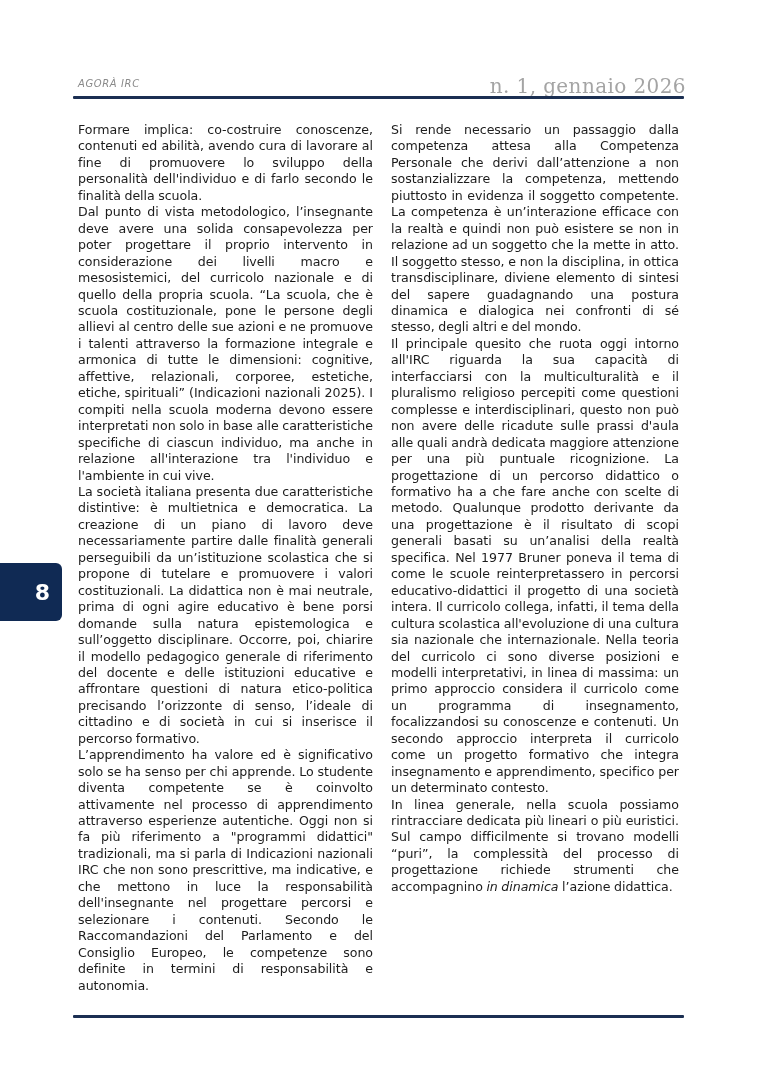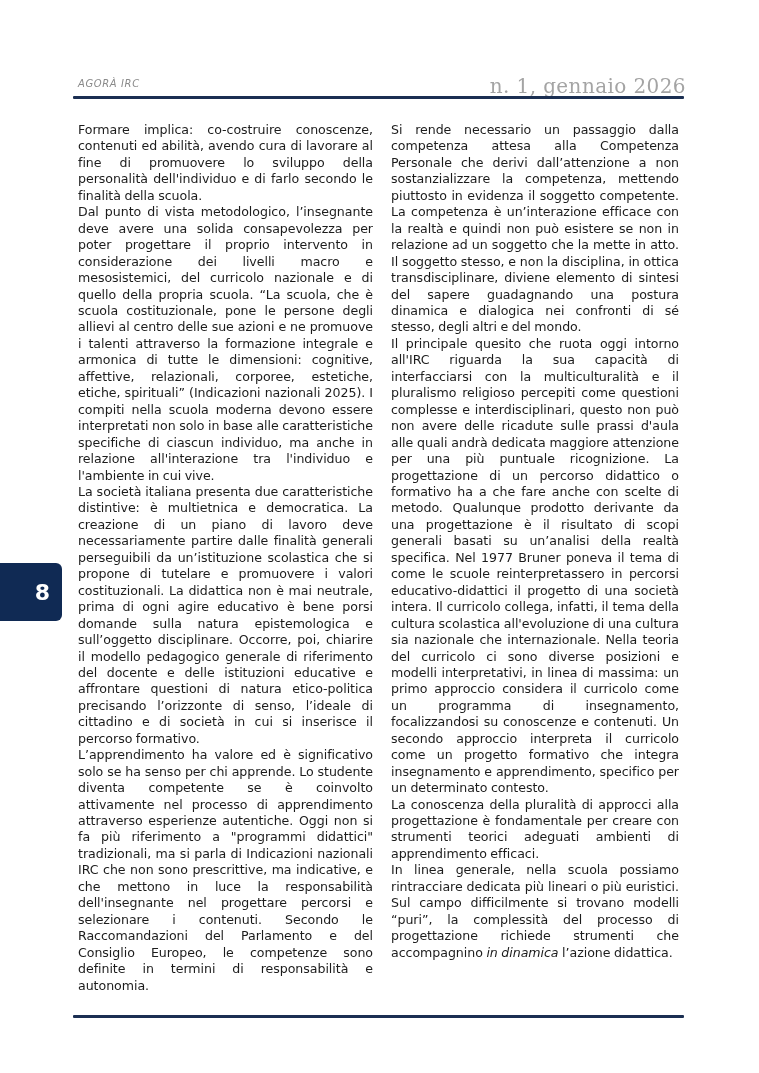--- a/index.html
+++ b/index.html
@@ -115,17 +115,16 @@
 <div class="column left">
   <p>Formare implica: co-costruire conoscenze, contenuti ed abilità, avendo cura di lavorare al fine di promuovere lo sviluppo della personalità dell'individuo e di farlo secondo le finalità della scuola.</p>
   <p>Dal punto di vista metodologico, l’insegnante deve avere una solida consapevolezza per poter progettare il proprio intervento in considerazione dei livelli macro e mesosistemici, del curricolo nazionale e di quello della propria scuola. “La scuola, che è scuola costituzionale, pone le persone degli allievi al centro delle sue azioni e ne promuove i talenti attraverso la formazione integrale e armonica di tutte le dimensioni: cognitive, affettive, relazionali, corporee, estetiche, etiche, spirituali” (Indicazioni nazionali 2025). I compiti nella scuola moderna devono essere interpretati non solo in base alle caratteristiche specifiche di ciascun individuo, ma anche in relazione all'interazione tra l'individuo e l'ambiente in cui vive.</p>
   <p>La società italiana presenta due caratteristiche distintive: è multietnica e democratica. La creazione di un piano di lavoro deve necessariamente partire dalle finalità generali perseguibili da un’istituzione scolastica che si propone di tutelare e promuovere i valori costituzionali. La didattica non è mai neutrale, prima di ogni agire educativo è bene porsi domande sulla natura epistemologica e sull’oggetto disciplinare. Occorre, poi, chiarire il modello pedagogico generale di riferimento del docente e delle istituzioni educative e affrontare questioni di natura etico-politica precisando l’orizzonte di senso, l’ideale di cittadino e di società in cui si inserisce il percorso formativo.</p>
   <p>L’apprendimento ha valore ed è significativo solo se ha senso per chi apprende. Lo studente diventa competente se è coinvolto attivamente nel processo di apprendimento attraverso esperienze autentiche. Oggi non si fa più riferimento a "programmi didattici" tradizionali, ma si parla di Indicazioni nazionali IRC che non sono prescrittive, ma indicative, e che mettono in luce la responsabilità dell'insegnante nel progettare percorsi e selezionare i contenuti. Secondo le Raccomandazioni del Parlamento e del Consiglio Europeo, le competenze sono definite in termini di responsabilità e autonomia.</p>
 </div>
 
 <div class="column right">
   <p>Si rende necessario un passaggio dalla competenza attesa alla Competenza Personale che derivi dall’attenzione a non sostanzializzare la competenza, mettendo piuttosto in evidenza il soggetto competente. La competenza è un’interazione efficace con la realtà e quindi non può esistere se non in relazione ad un soggetto che la mette in atto. Il soggetto stesso, e non la disciplina, in ottica transdisciplinare, diviene elemento di sintesi del sapere guadagnando una postura dinamica e dialogica nei confronti di sé stesso, degli altri e del mondo.</p>
   <p>Il principale quesito che ruota oggi intorno all'IRC riguarda la sua capacità di interfacciarsi con la multiculturalità e il pluralismo religioso percepiti come questioni complesse e interdisciplinari, questo non può non avere delle ricadute sulle prassi d'aula alle quali andrà dedicata maggiore attenzione per una più puntuale ricognizione. La progettazione di un percorso didattico o formativo ha a che fare anche con scelte di metodo. Qualunque prodotto derivante da una progettazione è il risultato di scopi generali basati su un’analisi della realtà specifica. Nel 1977 Bruner poneva il tema di come le scuole reinterpretassero in percorsi educativo-didattici il progetto di una società intera. Il curricolo collega, infatti, il tema della cultura scolastica all'evoluzione di una cultura sia nazionale che internazionale. Nella teoria del curricolo ci sono diverse posizioni e modelli interpretativi, in linea di massima: un primo approccio considera il curricolo come un programma di insegnamento, focalizzandosi su conoscenze e contenuti. Un secondo approccio interpreta il curricolo come un progetto formativo che integra insegnamento e apprendimento, specifico per un determinato contesto.</p>
-  <p>La conoscenza della pluralità di approcci alla progettazione è fondamentale per creare con strumenti teorici adeguati ambienti di apprendimento efficaci.</p>
   <p><span>In linea generale, nella scuola possiamo rintracciare dedicata più lineari o più euristici. Sul campo difficilmente si trovano modelli “puri”, la complessità del processo di progettazione richiede strumenti che accompagnino </span><em>in dinamica</em><span> l’azione didattica.</span></p>
 </div>
 
 <div class="rule bottom"></div>
 
 </body></html>

